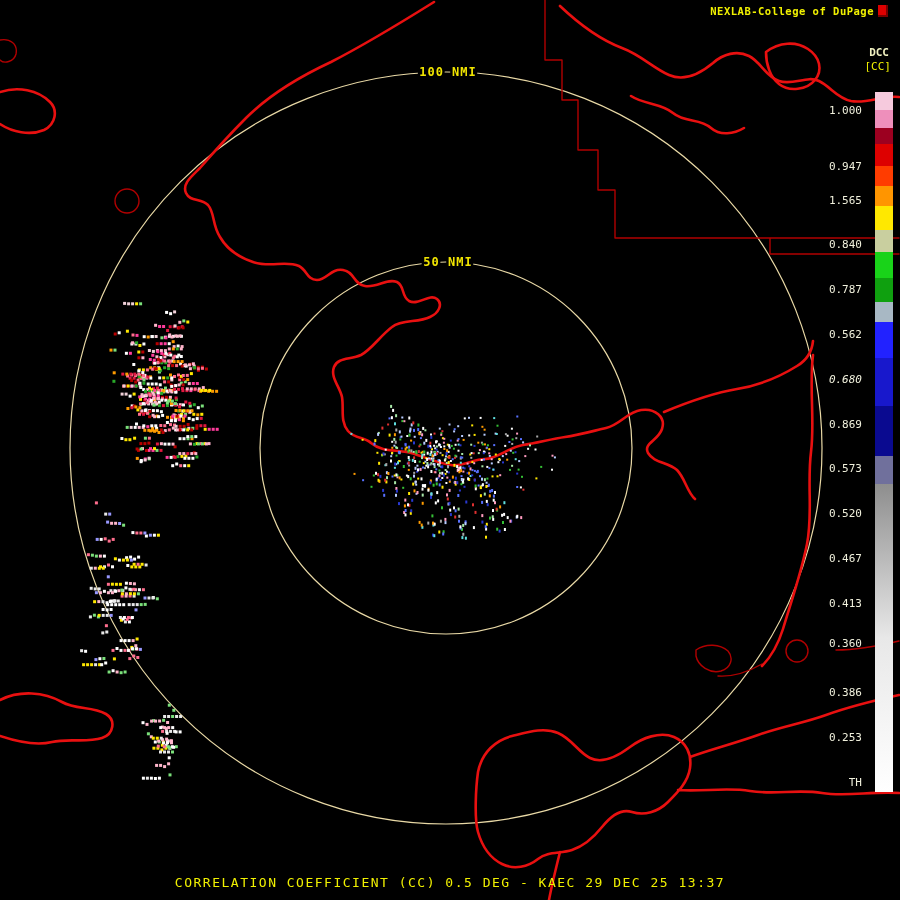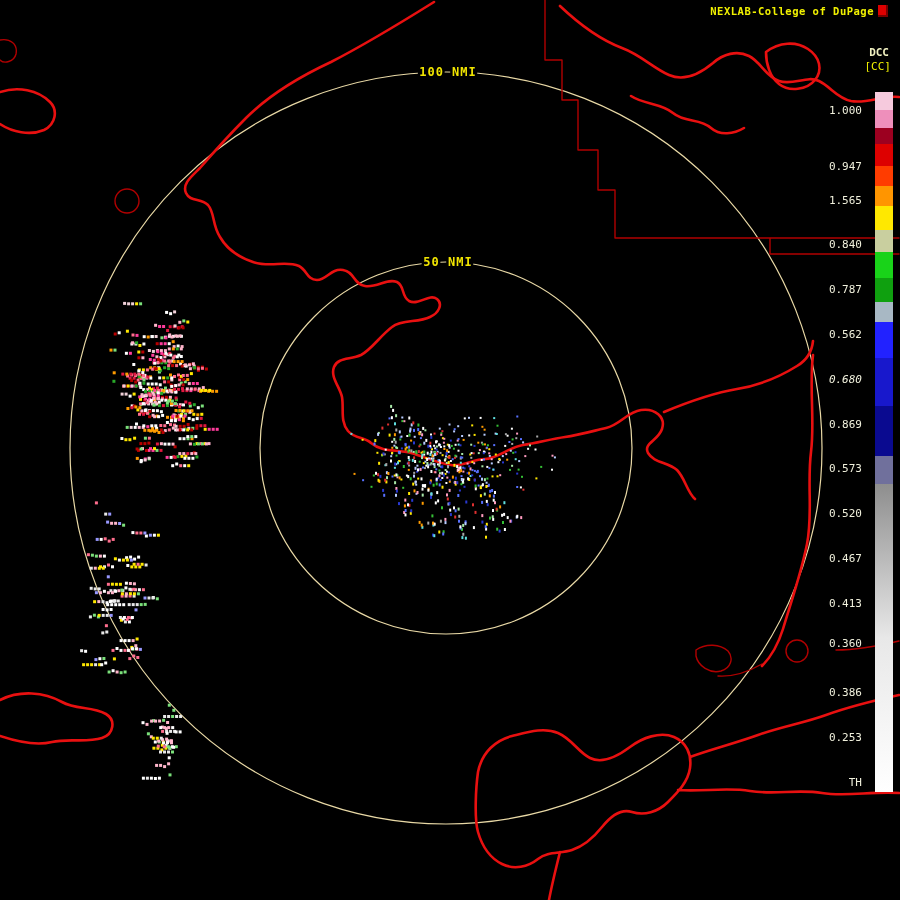--- a/index.html
+++ b/index.html
@@ -1450,13 +1450,14 @@
       <div class="cb-tick" style="top: 462.4px;">0.573</div>
       <div class="cb-tick" style="top: 507.2px;">0.520</div>
       <div class="cb-tick" style="top: 552px; margin-left: 16px;">0.467</div>
       <div class="cb-tick" style="top: 596.8px;">0.413</div>
       <div class="cb-tick" style="top: 637px;">0.360</div>
       <div class="cb-tick" style="top: 686.4px;">0.386</div>
       <div class="cb-tick" style="top: 731.2px;">0.253</div>
       <div class="cb-tick" style="top: 776px;">TH</div>
     </div>
 
+  <div class="footer">CORRELATION COEFFICIENT (CC) 0.5 DEG - KAEC 29 DEC 25 13:37</div>
 </div>
 
 </body></html>

